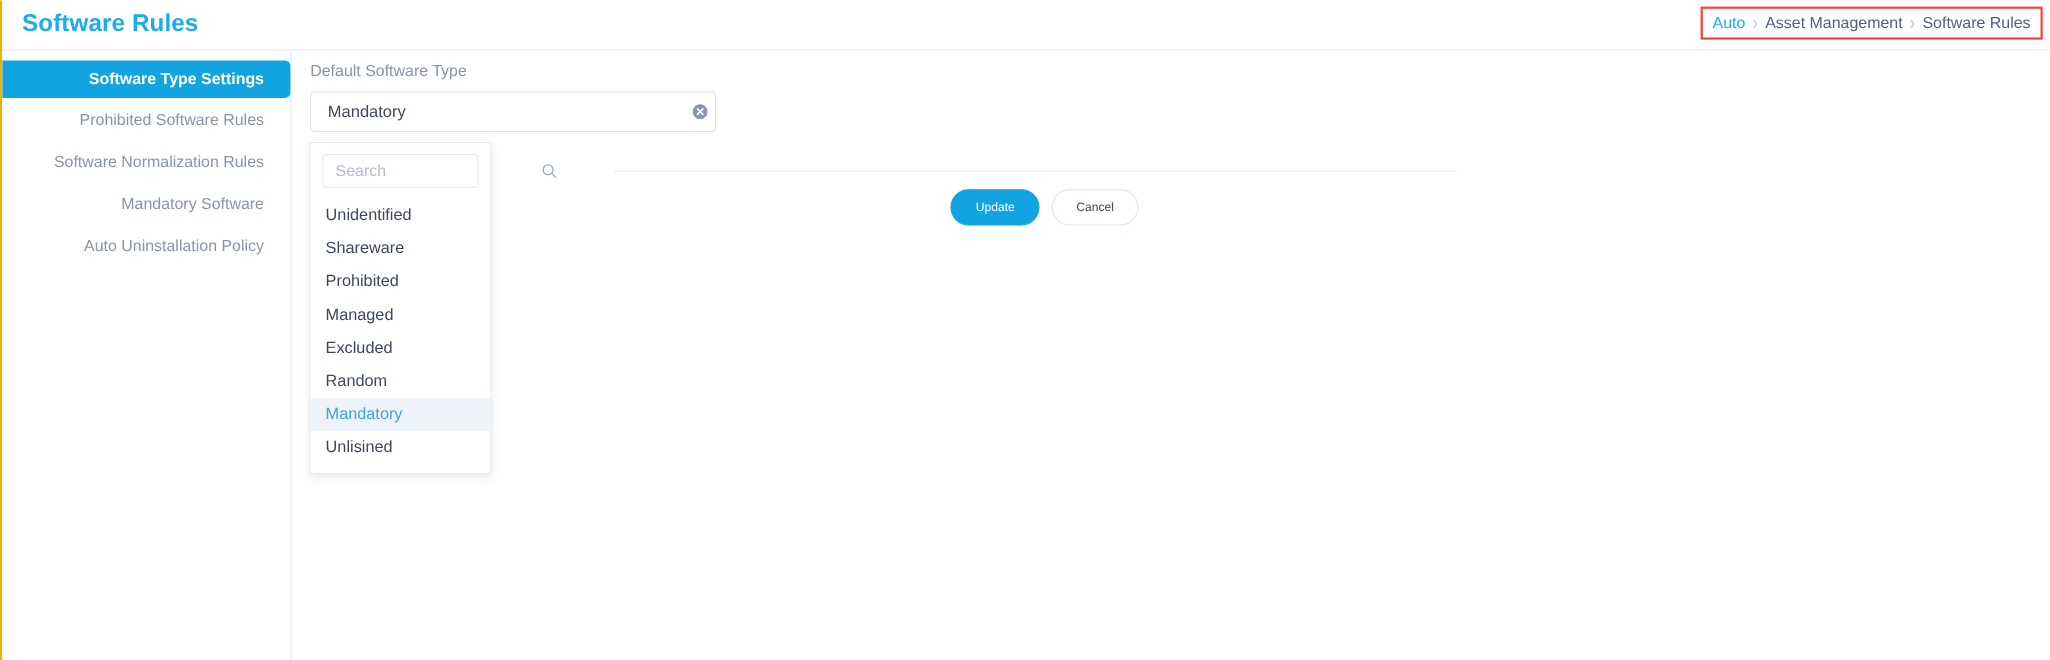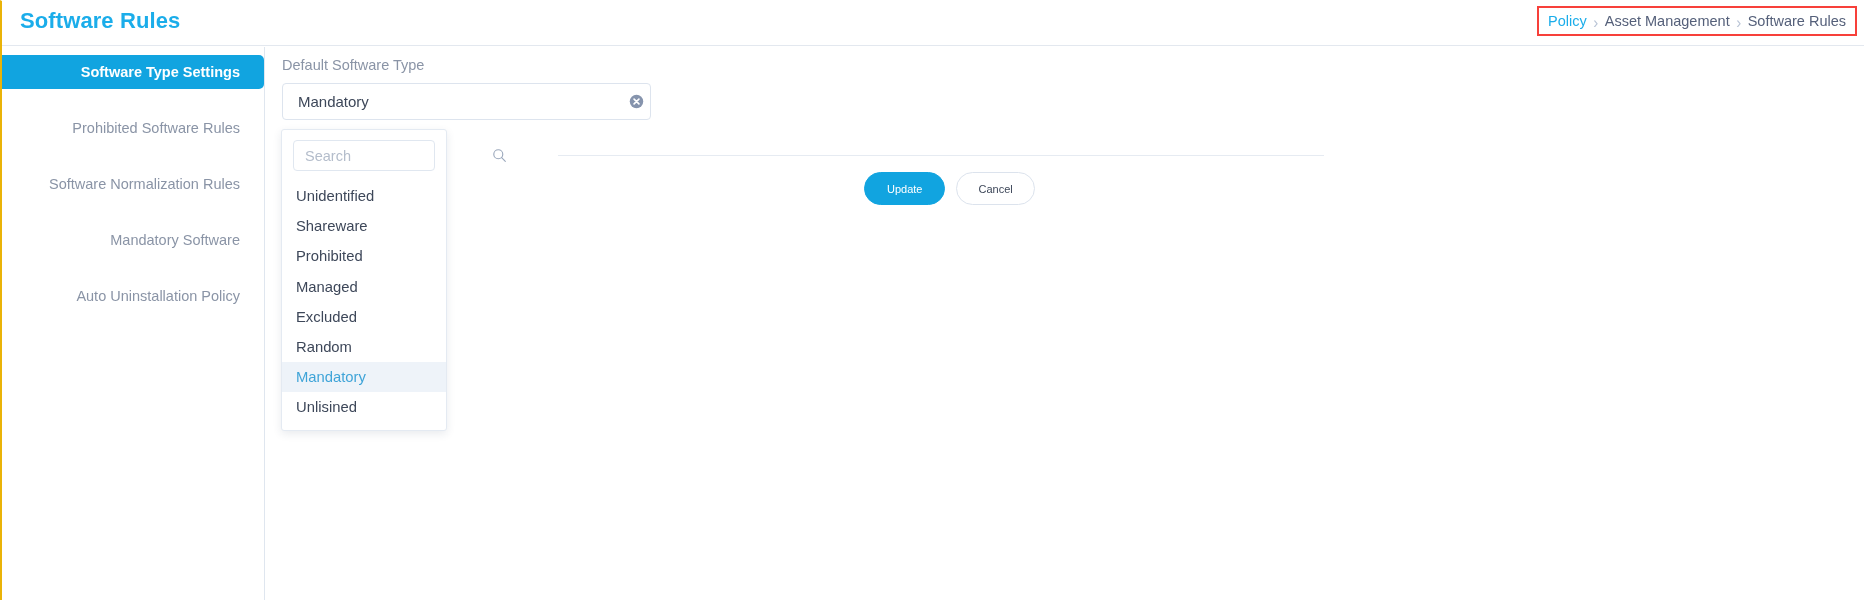--- a/index.html
+++ b/index.html
@@ -81,21 +81,21 @@
     top: 46px;
     width: 263px;
     height: 554px;
     background: #ffffff;
     border-right: 1px solid #dfe6ef;
   }
 
   .nav-item {
     position: relative;
     height: 34px;
-    margin-bottom: 22px;
+    margin-bottom: 4px;
     display: flex;
     align-items: center;
     justify-content: flex-end;
     padding-right: 24px;
     font-size: 14.5px;
     color: #8a94a6;
     white-space: nowrap;
     cursor: pointer;
   }
   .nav-item:first-child { margin-top: 8px; }
@@ -266,21 +266,21 @@
 </style>
 </head>
 <body>
 
 <div class="page">
 
   <div class="header">
     <div class="page-title">Software Rules</div>
 
     <div class="breadcrumb">
-      <span class="crumb link">Policy</span>
+      <span class="crumb link">Auto</span>
       <span class="crumb-sep">›</span>
       <span class="crumb">Asset Management</span>
       <span class="crumb-sep">›</span>
       <span class="crumb">Software Rules</span>
     </div>
   </div>
 
   <div class="sidebar">
     <div class="nav-item active">
       <span>Software Type Settings</span>

